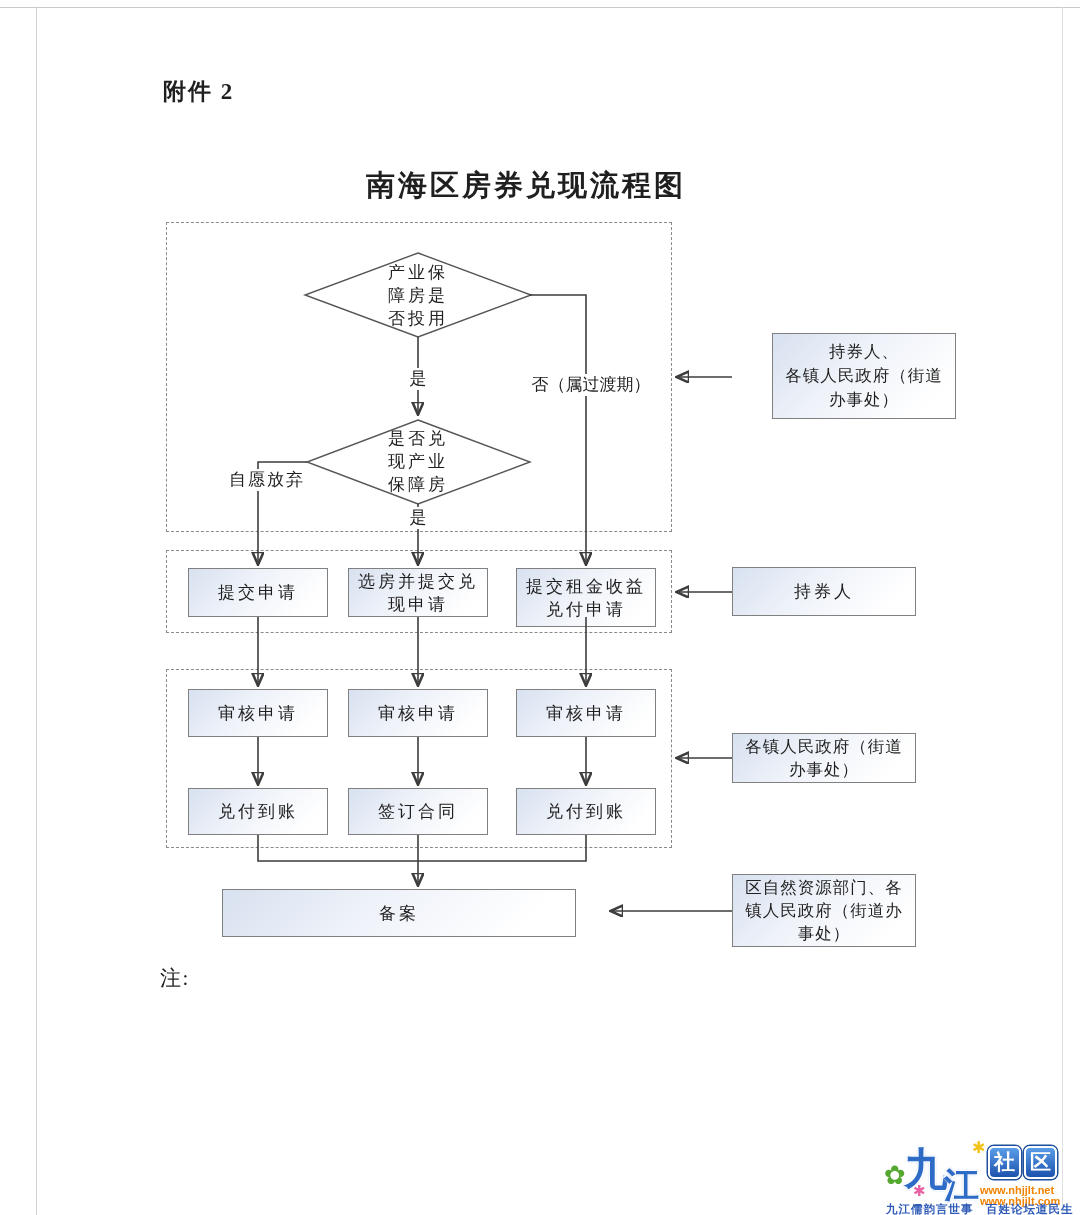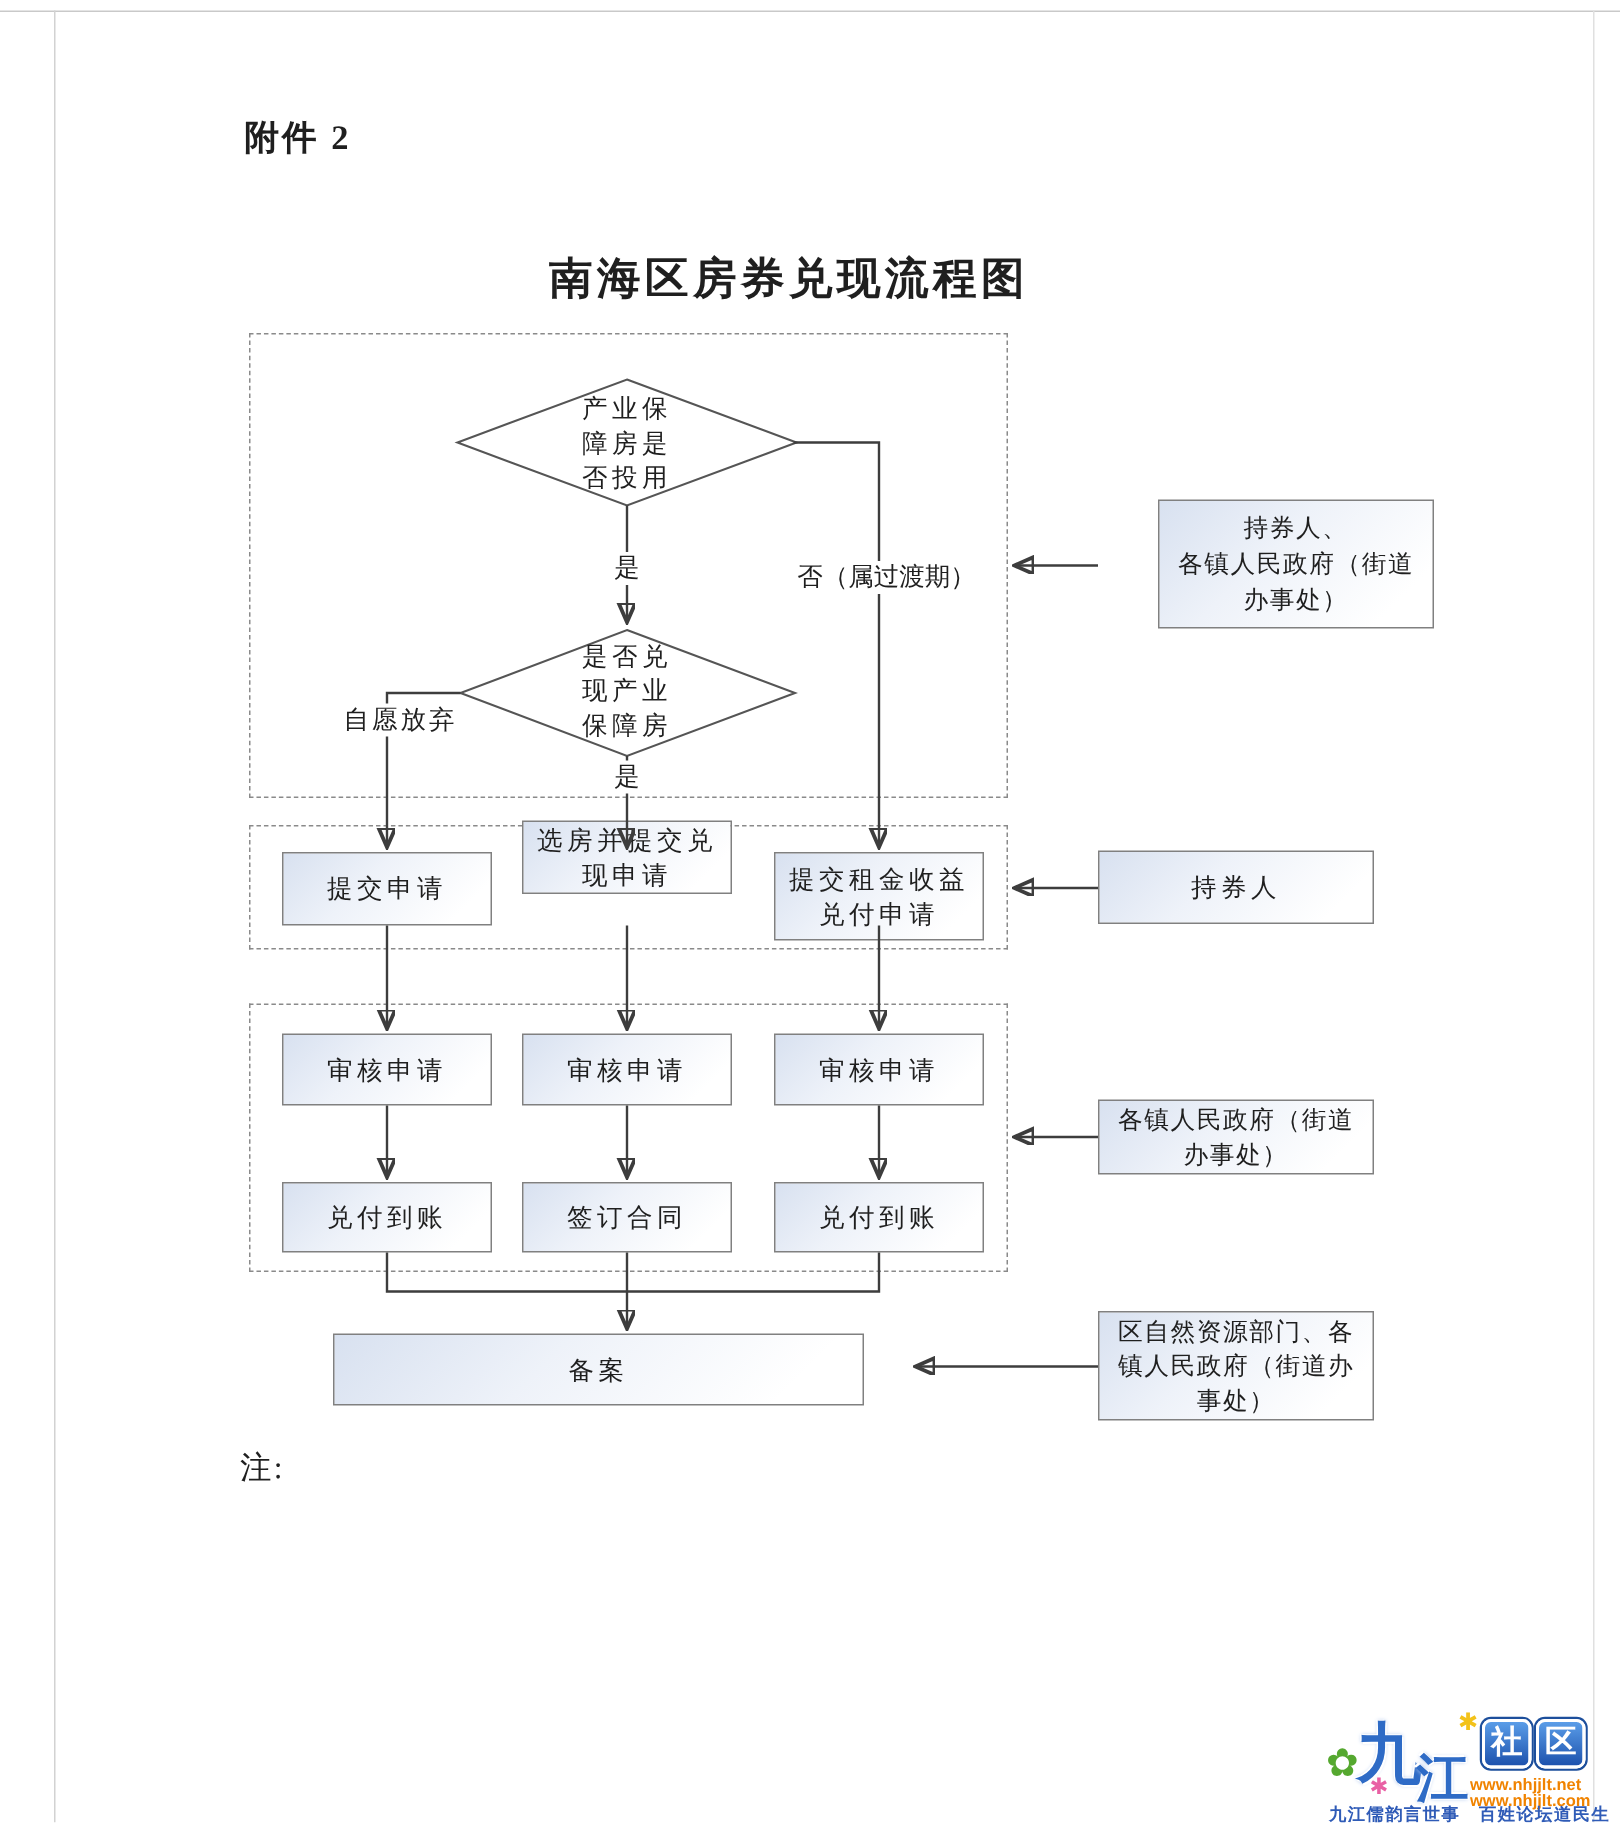--- a/index.html
+++ b/index.html
@@ -114,21 +114,21 @@
 <div class="abs dtext prewrap" style="left:348px;top:428px;width:140px;font-family:Liberation Mono, monospace;">是否兑
 现产业
 保障房</div>
 
 <div class="abs blabel" style="left:404px;top:368px;width:28px;">是</div>
 <div class="abs blabel" style="left:515px;top:374px;width:150px;letter-spacing:0;">否（属过渡期）</div>
 <div class="abs blabel" style="left:219px;top:469px;width:94px;">自愿放弃</div>
 <div class="abs blabel" style="left:404px;top:507px;width:28px;">是</div>
 
 <div class="abs pbox prewrap" style="left:188px;top:568px;width:140px;height:49px;">提交申请</div>
-<div class="abs pbox prewrap" style="left:348px;top:547px;width:140px;height:49px;">选房并提交兑
+<div class="abs pbox prewrap" style="left:348px;top:568px;width:140px;height:49px;">选房并提交兑
 现申请</div>
 <div class="abs pbox prewrap" style="left:516px;top:568px;width:140px;height:59px;">提交租金收益
 兑付申请</div>
 
 <div class="abs pbox prewrap" style="left:188px;top:689px;width:140px;height:48px;">审核申请</div>
 <div class="abs pbox prewrap" style="left:348px;top:689px;width:140px;height:48px;">审核申请</div>
 <div class="abs pbox prewrap" style="left:516px;top:689px;width:140px;height:48px;">审核申请</div>
 
 <div class="abs pbox prewrap" style="left:188px;top:788px;width:140px;height:47px;">兑付到账</div>
 <div class="abs pbox prewrap" style="left:348px;top:788px;width:140px;height:47px;">签订合同</div>

